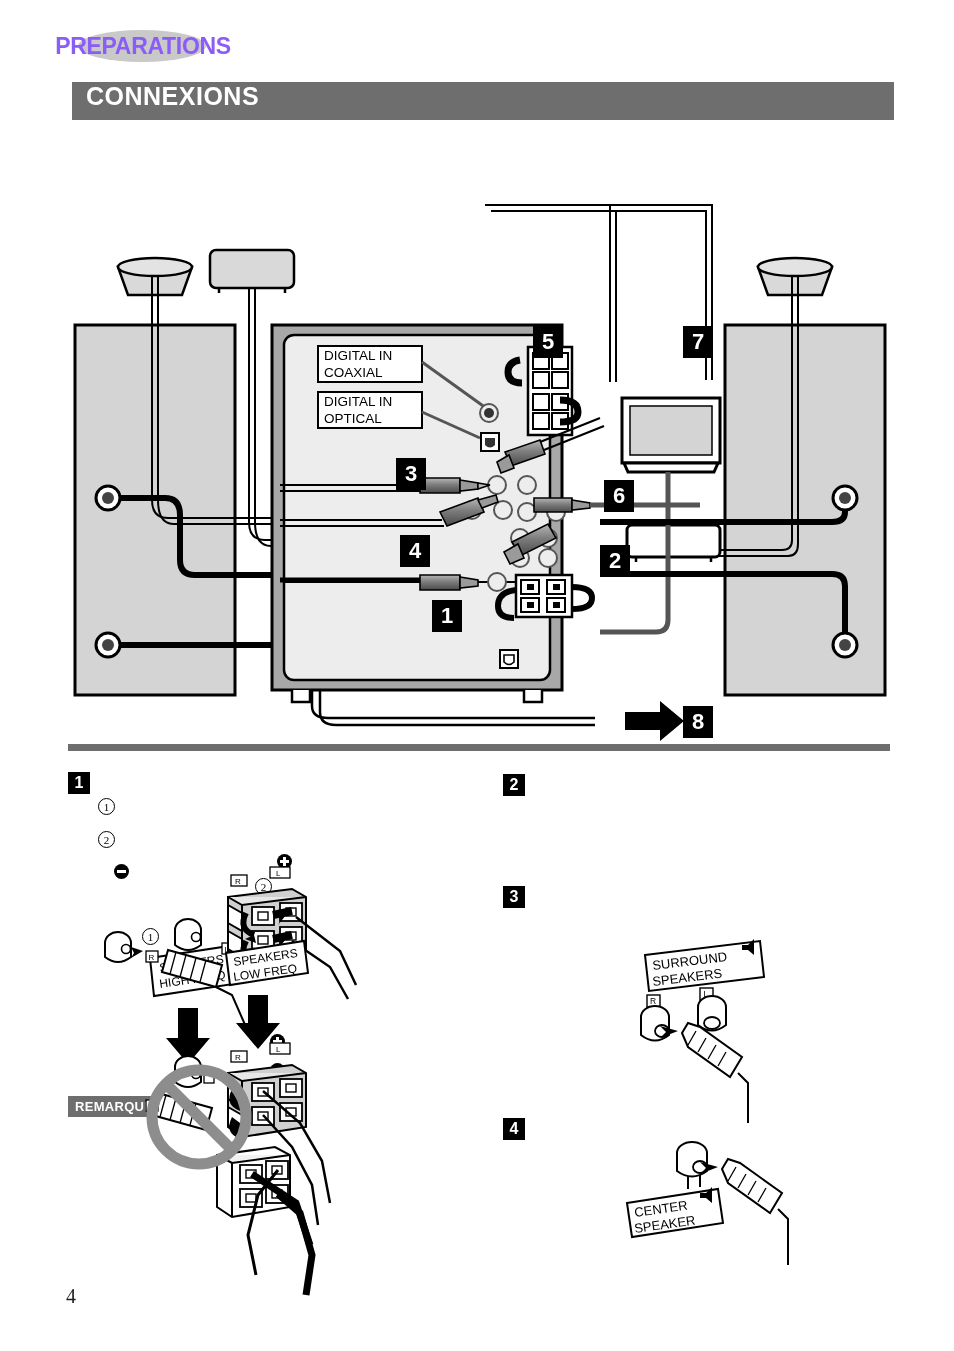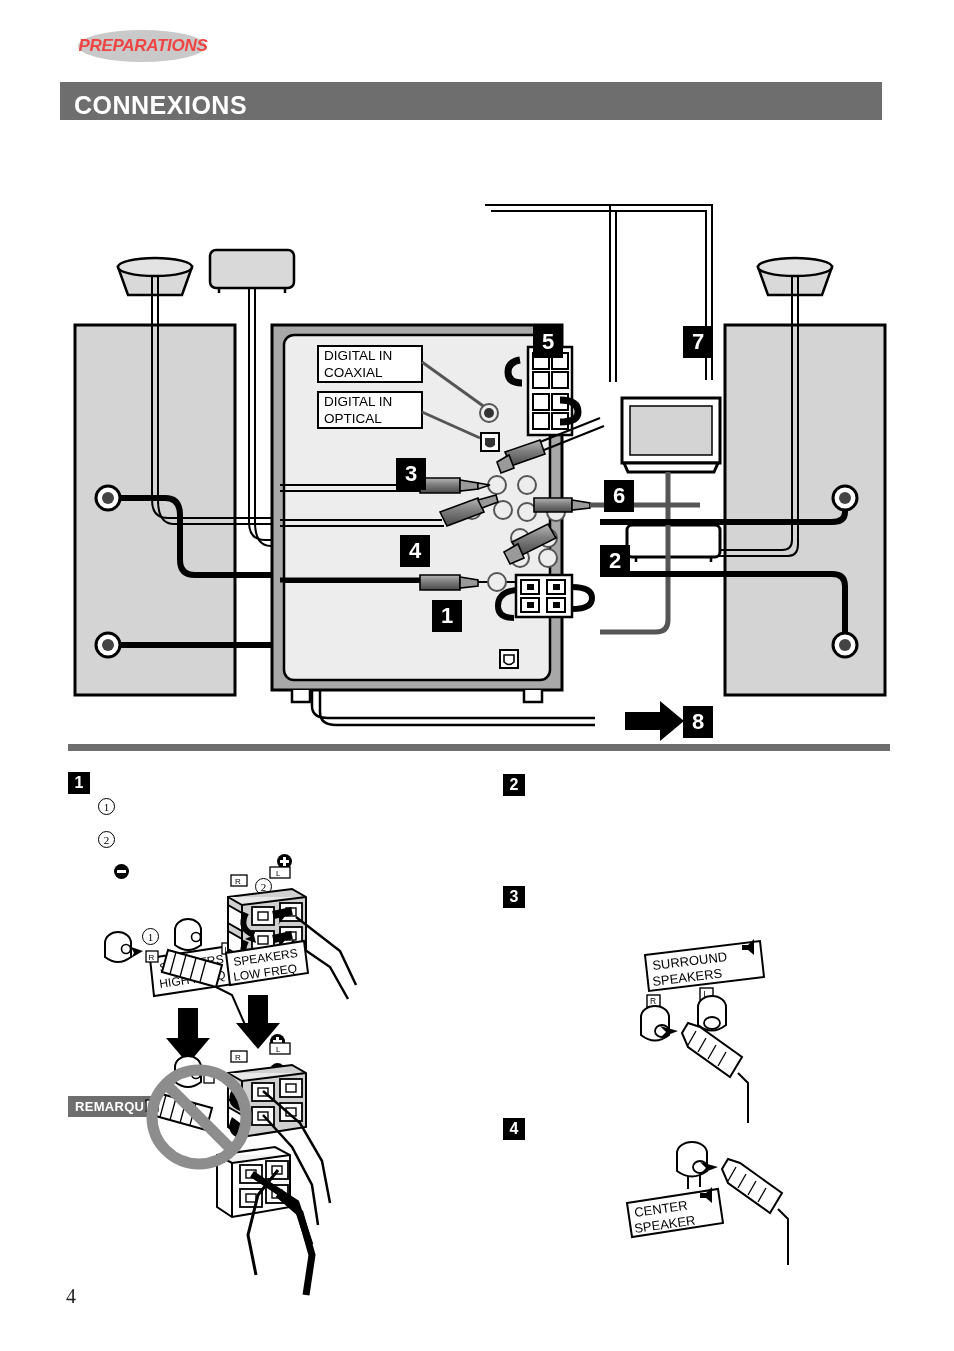--- a/index.html
+++ b/index.html
@@ -17,29 +17,29 @@
     width: 150px; height: 36px;
     display: flex; align-items: center; justify-content: center;
   }
   .section-tag .ellipse {
     position: absolute; left: 10px; top: 2px;
     width: 128px; height: 32px;
     background: #c9c9c9; border-radius: 50%;
   }
   .section-tag .txt {
     position: relative; z-index: 2;
-    font-weight: bold; font-size: 17px; letter-spacing: -0.3px;
-    color: #ef4444; font-family: "Liberation Sans", sans-serif; font-style: italic;
+    font-weight: bold; font-size: 23px; letter-spacing: -0.3px;
+    color: #8b5cf6; font-family: "Liberation Sans", sans-serif;
   }
 
   .title-bar {
-    position: absolute; left: 60px; top: 82px;
+    position: absolute; left: 72px; top: 82px;
     width: 822px; height: 38px;
     background: #6e6e6e;
-    display: flex; align-items: flex-end;
+    display: flex; align-items: flex-start;
   }
   .title-bar .title {
     color: #fff; font-weight: bold; font-size: 25px;
     letter-spacing: 0.5px; margin-left: 14px;
     font-family: "Liberation Sans", sans-serif;
   }
 
   
   #diagram { position: absolute; left: 0; top: 150px; width: 882px; height: 600px; }
 

